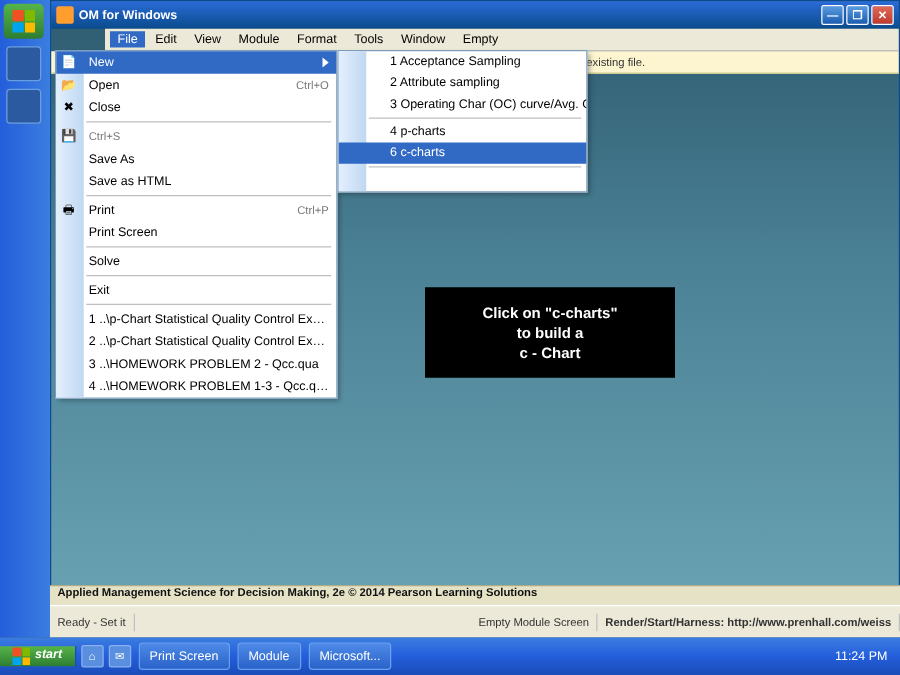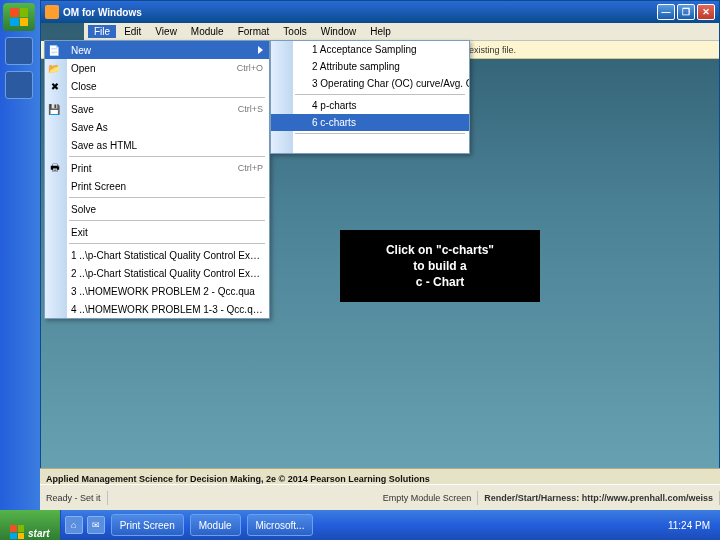--- a/index.html
+++ b/index.html
@@ -46,29 +46,29 @@
 
 .sub-menu { position: absolute; left: 270px; top: 40px; width: 200px; background: #fff; border: 1px solid #7b9ebd; box-shadow: 2px 2px 4px rgba(0,0,0,0.3); font-size: 10px; }
 .sub-menu .stripe { position: absolute; left: 0; top: 0; width: 22px; height: 100%; background: linear-gradient(to right, #e3efff, #c0d8f0); }
 .sub-menu .row { position: relative; display: flex; align-items: center; height: 17px; padding-left: 41px; padding-right: 6px; white-space: nowrap; overflow: hidden; }
 .sub-menu .row.hl { background: #316ac5; color: #fff; }
 .sub-menu .sep { position: relative; height: 5px; }
 .sub-menu .sep::after { content: ""; position: absolute; left: 24px; right: 4px; top: 2px; border-top: 1px solid #c0c0c0; }
 
 .callout { position: absolute; left: 340px; top: 230px; width: 200px; height: 72px; background: #000; color: #fff; font-weight: bold; font-size: 12px; display: flex; align-items: center; justify-content: center; text-align: center; line-height: 1.35; border: 1px solid #000; }
 
-.footer-band { position: absolute; left: 40px; top: 468px; width: 680px; height: 16px; background: #e6e2c6; border-top: 1px solid #b0ac8a; font-size: 9px; font-weight: bold; display: flex; align-items: flex-end; padding-left: 6px; color: #111; }
+.footer-band { position: absolute; left: 40px; top: 468px; width: 680px; height: 16px; background: #e6e2c6; border-top: 1px solid #b0ac8a; font-size: 9px; font-weight: bold; display: flex; align-items: flex-start; padding-left: 6px; color: #111; }
 
 .status-bar { position: absolute; left: 40px; top: 484px; width: 680px; height: 26px; background: #ece9d8; border-top: 1px solid #fff; display: flex; align-items: center; font-size: 9px; color: #333; }
 .status-bar .cell { padding: 0 6px; border-right: 1px solid #c0c0c0; height: 14px; display: flex; align-items: center; text-align: right; }
 .status-bar .cell.mid { margin-left: auto; }
 .status-bar .cell.right { margin-left: 0; font-weight: bold; }
 
 .taskbar-bottom { position: absolute; left: 0; top: 510px; width: 720px; height: 30px; background: linear-gradient(to bottom, #3b7de0 0%, #245edb 50%, #1a4cb8 100%); display: flex; align-items: center; font-size: 10px; color: #fff; }
-.taskbar-bottom .start-btn { height: 30px; padding: 1px 10px; background: linear-gradient(to bottom, #56b449 0%, #2e7d32 100%); font-style: italic; font-weight: bold; display: flex; align-items: flex-end; border-right: 1px solid #1a4cb8; }
+.taskbar-bottom .start-btn { height: 16px; padding: 1px 10px; background: linear-gradient(to bottom, #56b449 0%, #2e7d32 100%); font-style: italic; font-weight: bold; display: flex; align-items: flex-start; border-right: 1px solid #1a4cb8; }
 .taskbar-bottom .ql { width: 18px; height: 18px; margin-left: 4px; background: #5a8fe0; border: 1px solid #89b0ef; border-radius: 2px; display: flex; align-items: center; justify-content: center; font-size: 9px; }
 .taskbar-bottom .task { height: 22px; margin-left: 6px; padding: 0 8px; background: linear-gradient(to bottom, #4d8ae8, #2a62c8); border: 1px solid #6aa0ef; border-radius: 3px; display: flex; align-items: center; gap: 4px; }
 .taskbar-bottom .clock { margin-left: auto; padding: 0 10px; font-size: 10px; }
 </style>
 </head>
 <body>
 
 <div class="desktop"></div>
 
 <div class="taskbar-top">
@@ -97,21 +97,21 @@
   </div>
 
   <div class="menubar">
     <span class="mi active">File</span>
     <span class="mi">Edit</span>
     <span class="mi">View</span>
     <span class="mi">Module</span>
     <span class="mi">Format</span>
     <span class="mi">Tools</span>
     <span class="mi">Window</span>
-    <span class="mi">Help</span>
+    <span class="mi">Empty</span>
   </div>
 
   <div class="hint-bar">
     <span>and either create a NEW file or OPEN an already existing file.</span>
   </div>
 </div>
 
 <div class="file-menu">
   <div class="stripe"></div>
   <div class="row active">
@@ -124,21 +124,20 @@
     <span class="lbl">Open</span>
     <span class="shc">Ctrl+O</span>
   </div>
   <div class="row">
     <span class="mini-icon">✖</span>
     <span class="lbl">Close</span>
   </div>
   <div class="sep"></div>
   <div class="row">
     <span class="mini-icon">💾</span>
-    <span class="lbl">Save</span>
     <span class="shc">Ctrl+S</span>
   </div>
   <div class="row">
       <span class="lbl">Save As</span>
     </div>
   <div class="row">
       <span class="lbl">Save as HTML</span>
     </div>
   <div class="sep"></div>
   <div class="row">

